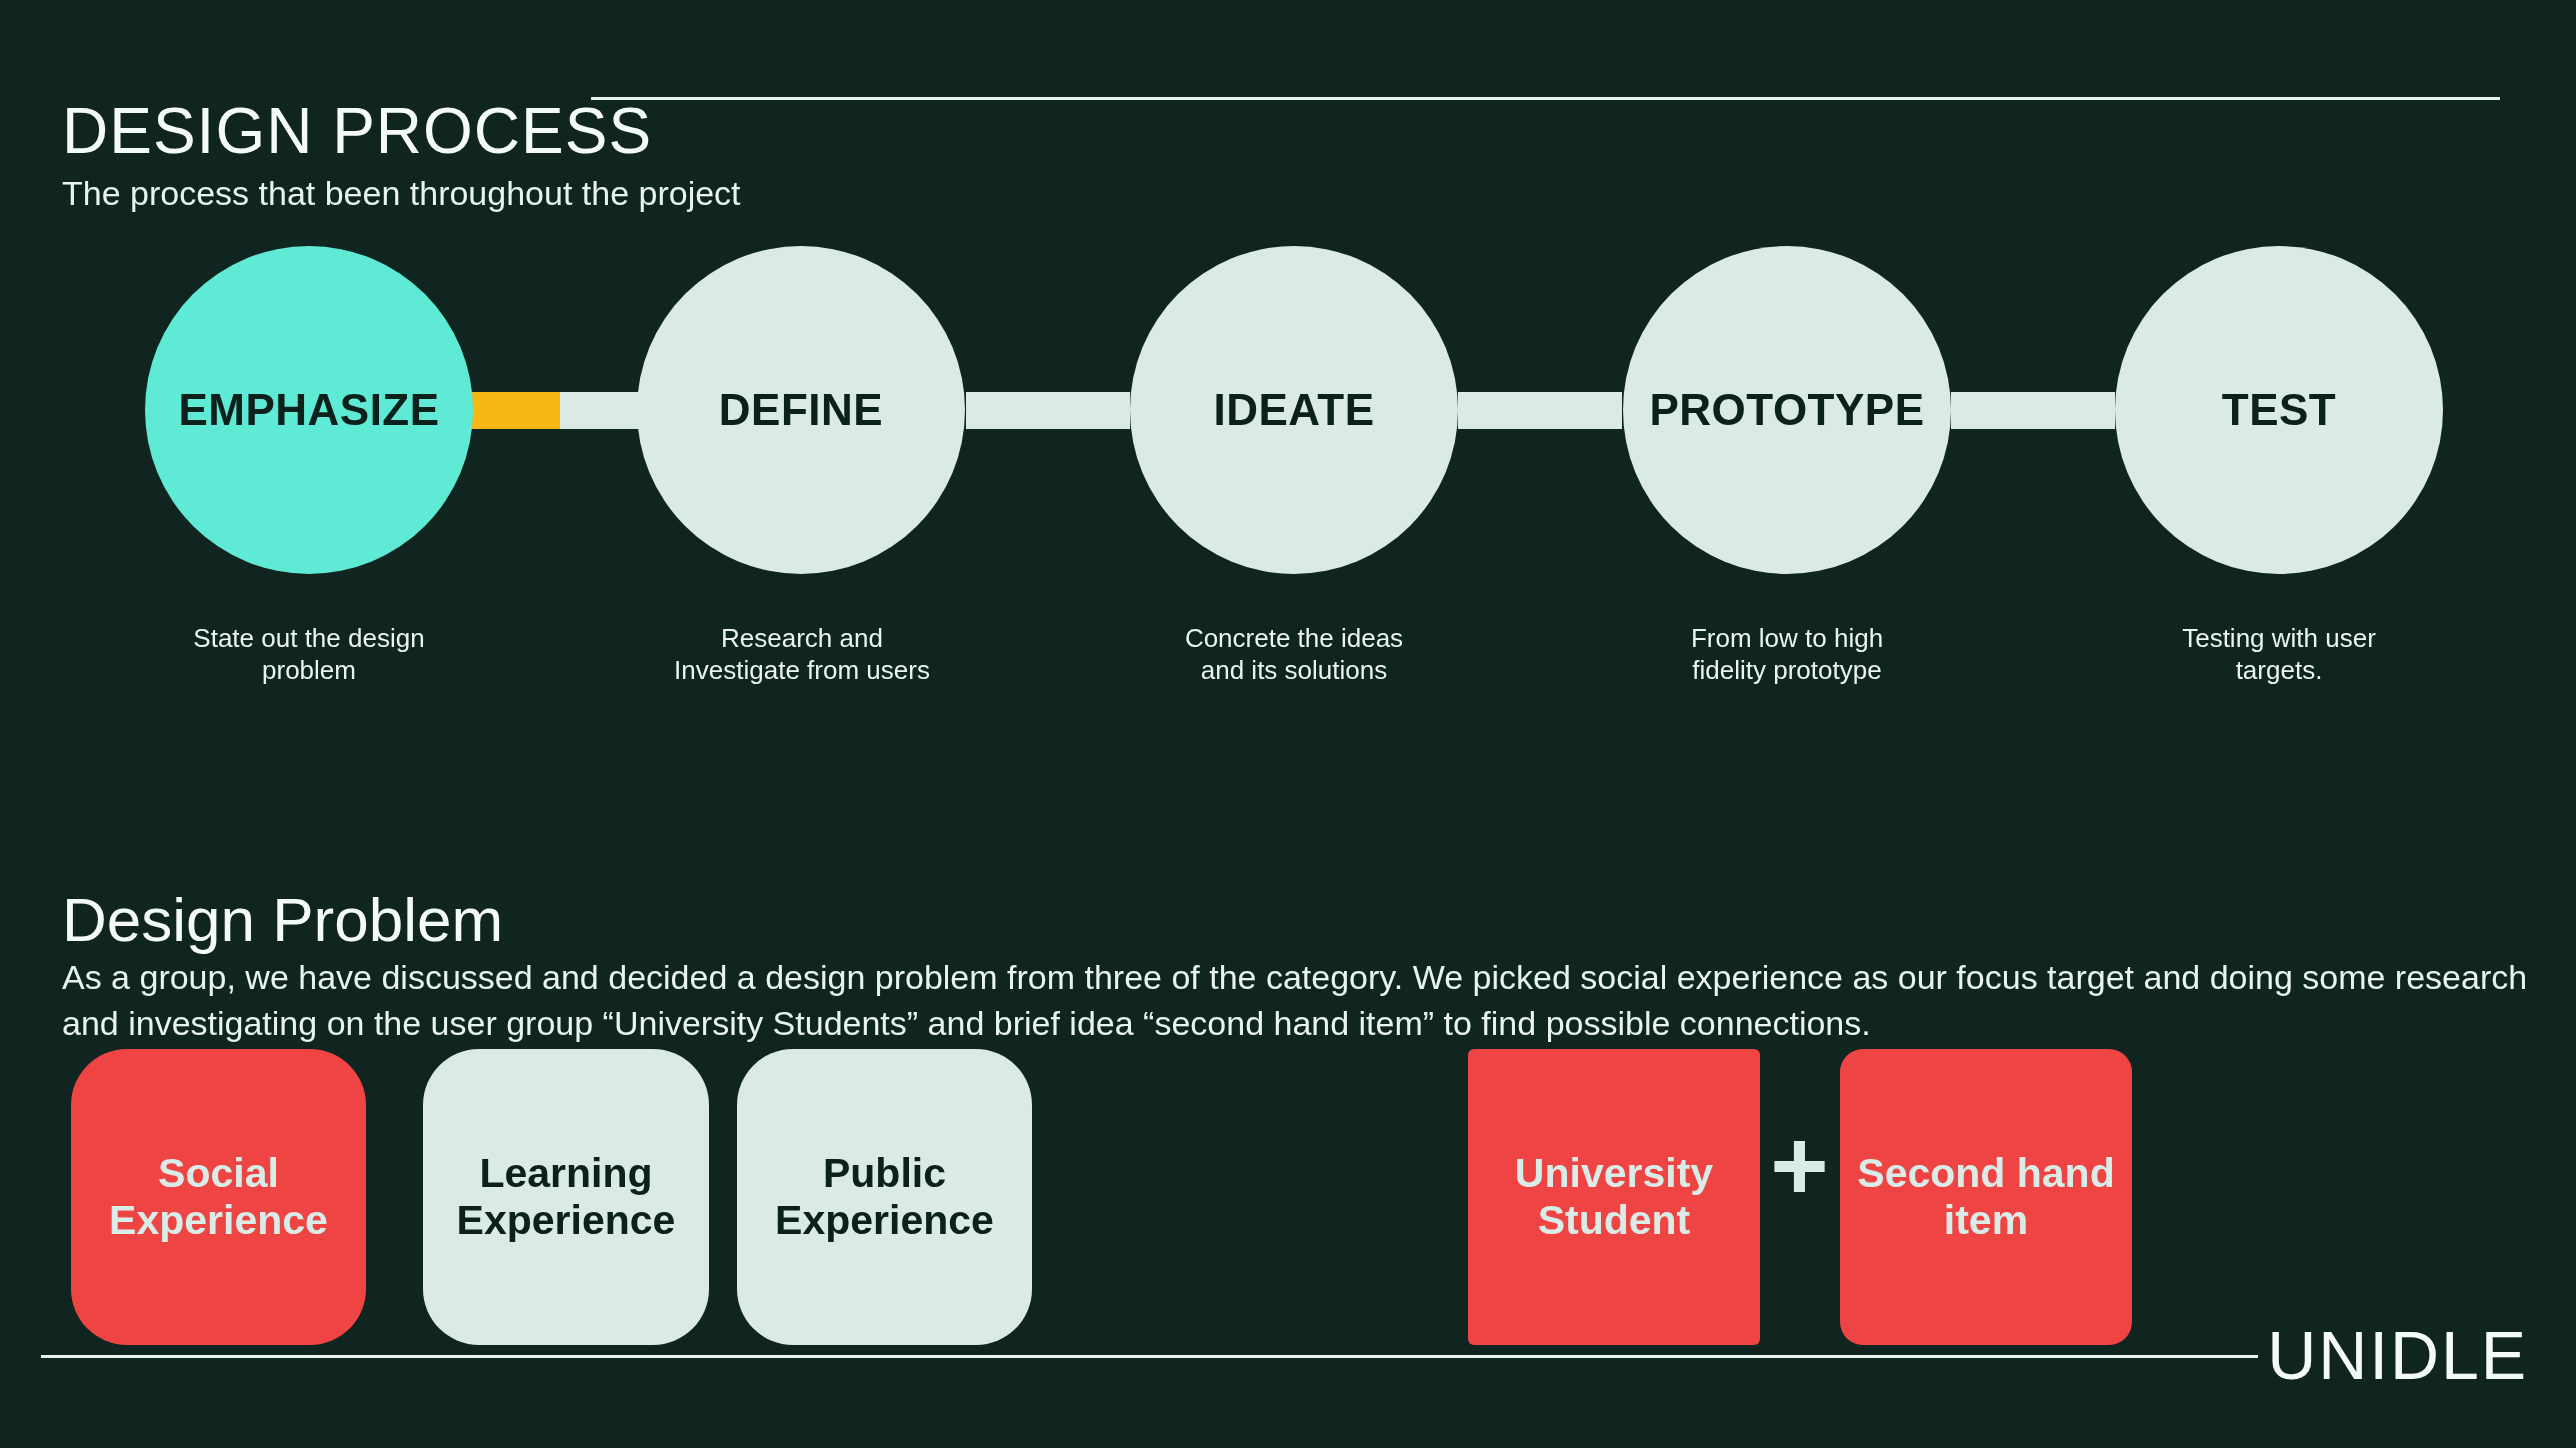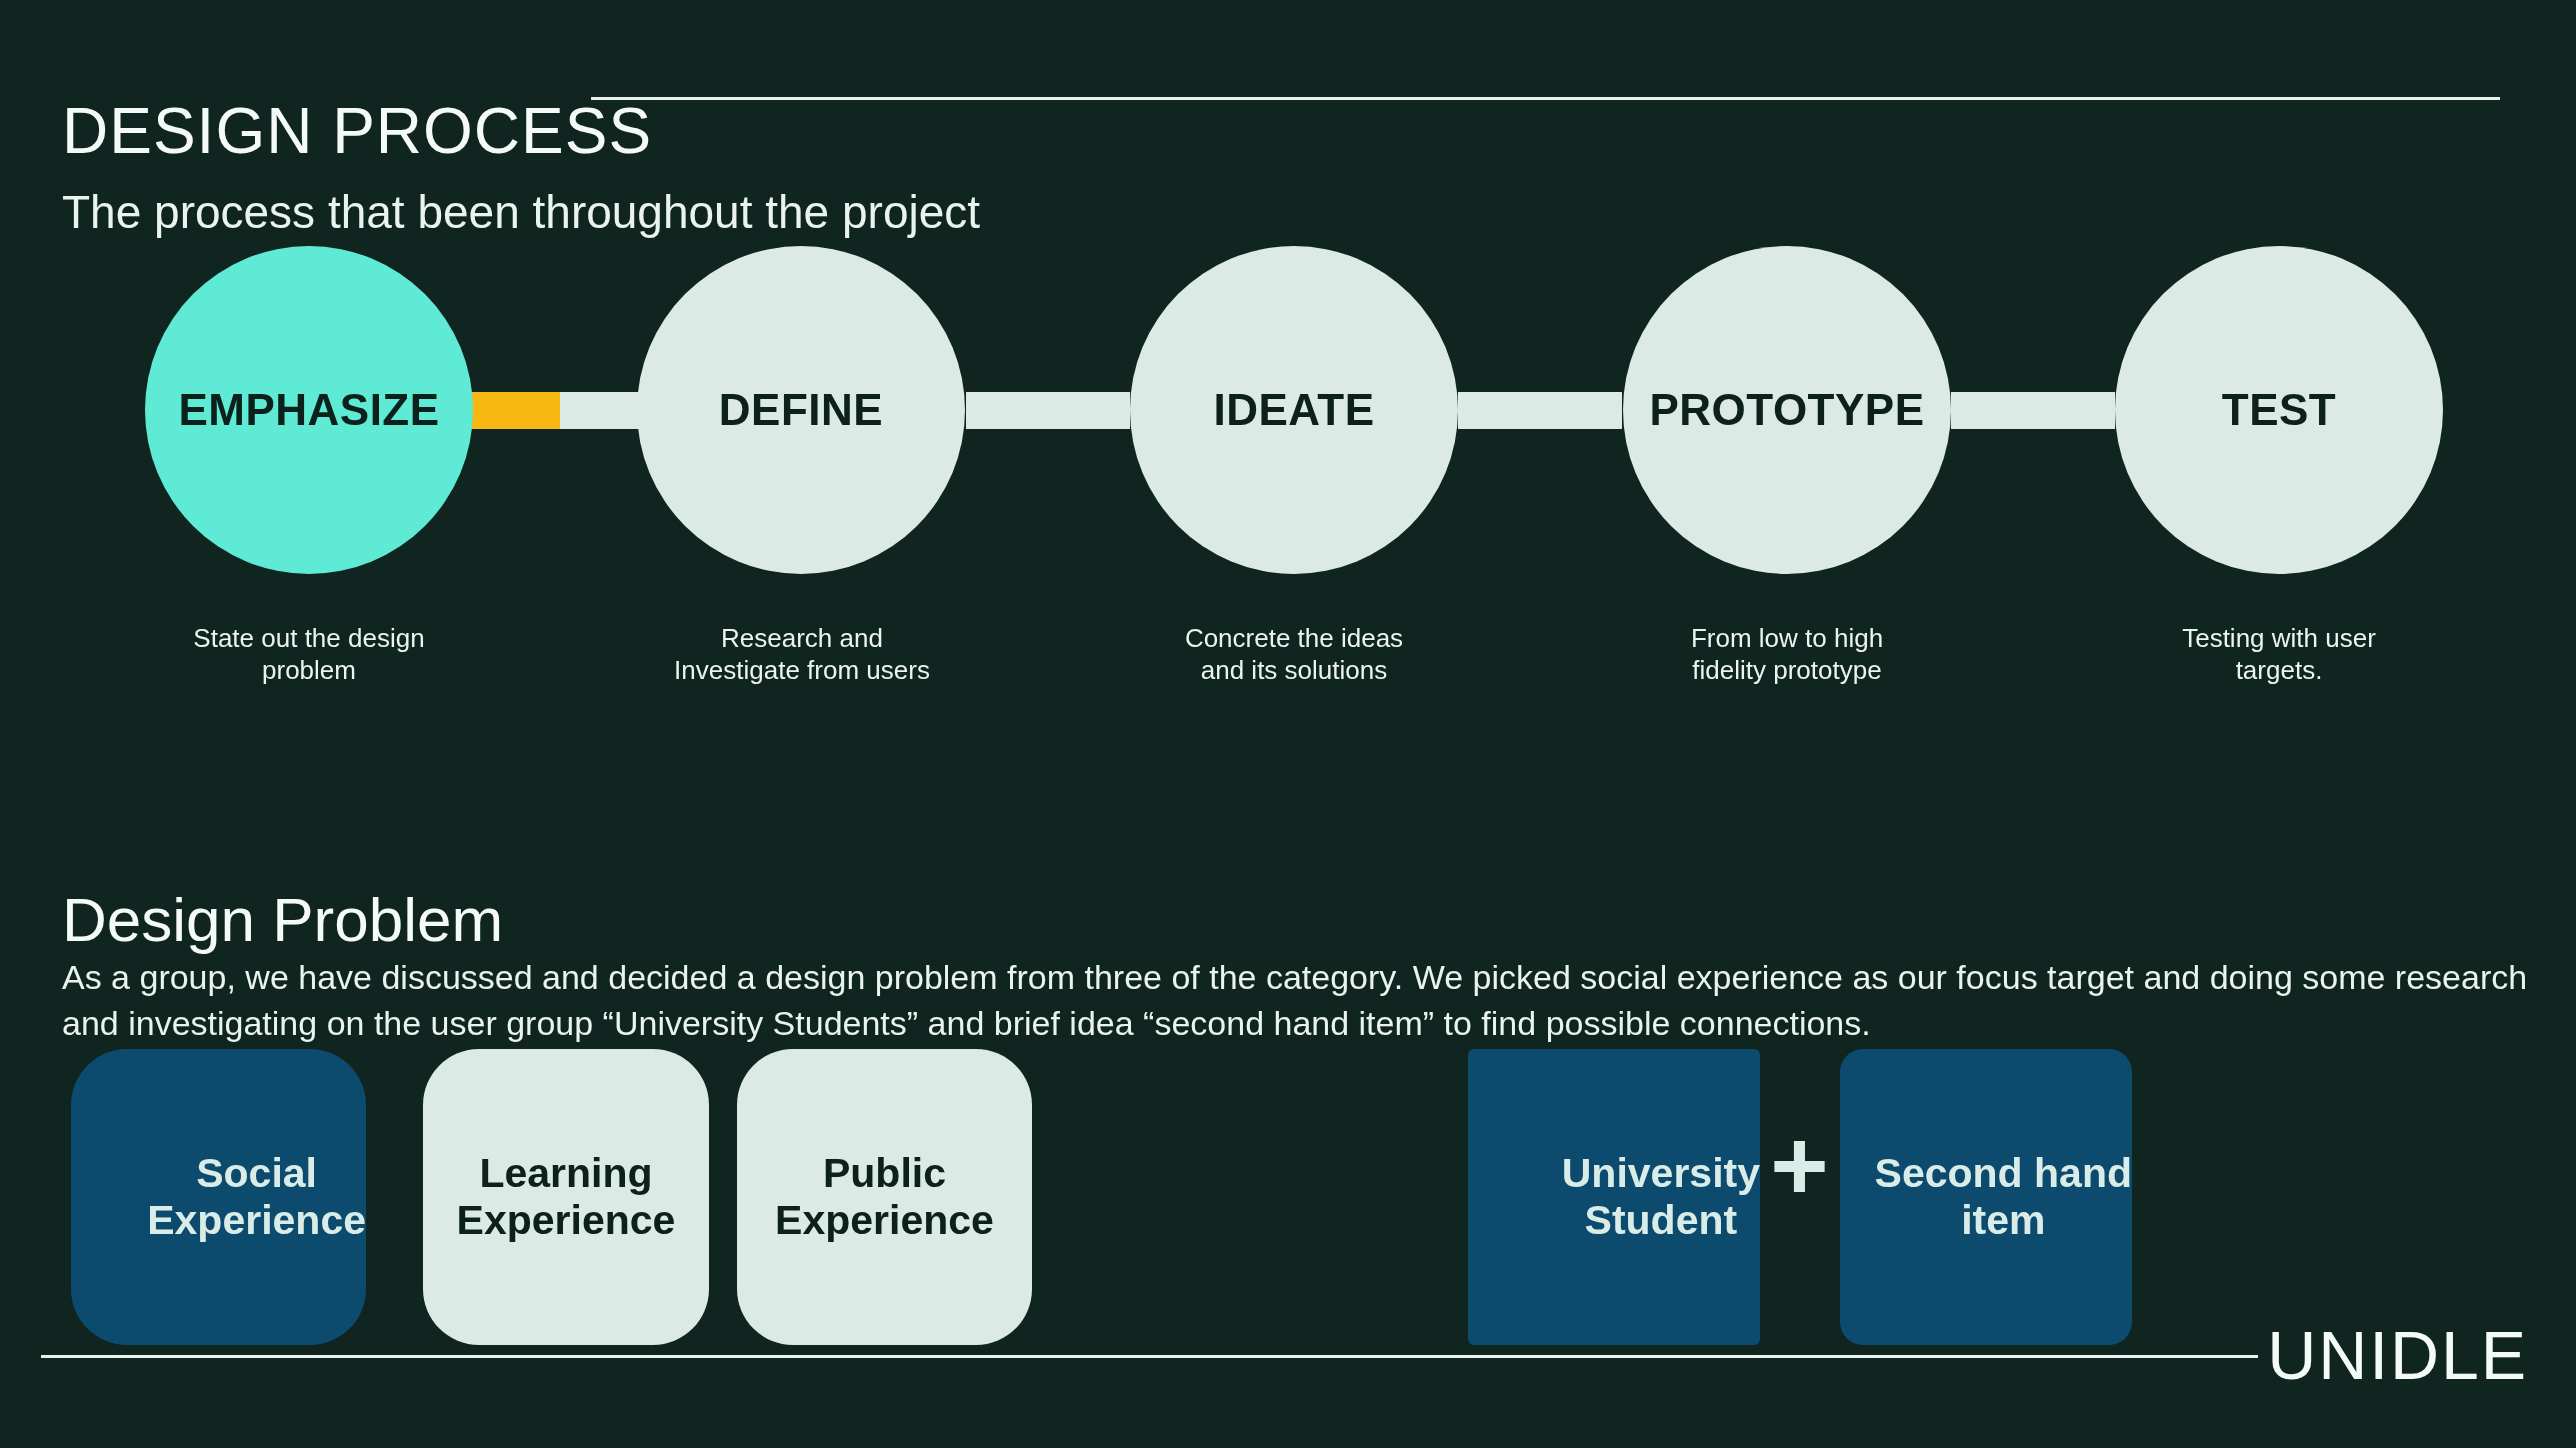--- a/index.html
+++ b/index.html
@@ -34,21 +34,21 @@
     left: 591px;
     top: 97px;
     width: 1909px;
     height: 2.9px;
     background: #e7f2ee;
   }
   .subtitle {
     position: absolute;
     left: 62px;
     top: 141px;
-    font-size: 46px;
+    font-size: 34px;
     font-weight: 300;
     color: #e9f3ef;
     line-height: 1.1;
     white-space: nowrap;
   }
 
   
   .connector {
     position: absolute;
     top: 392px;
@@ -135,21 +135,21 @@
     align-items: center;
     justify-content: center;
     text-align: center;
   }
   .category-box .box-label {
     font-size: 41px;
     font-weight: 700;
     line-height: 1.15;
   }
   .category-box .box-label span { display: block; }
-  .box-teal  { background: #0c4a6e; color: #d9ece7; justify-content: flex-end; }
+  .box-teal  { background: #ef4444; color: #d9ece7; }
   .box-light { background: #dbeae5; color: #0c211c; }
   .box-social     { left: 71px;   width: 295px; }
   .box-learning   { left: 423px;  width: 286px; }
   .box-public     { left: 737px;  width: 295px; }
   .box-university { left: 1468px; width: 292px; border-radius: 6px; }
   .box-secondhand { left: 1840px; width: 292px; border-radius: 23px; }
 
   .plus-sign {
     position: absolute;
     left: 1750px;

